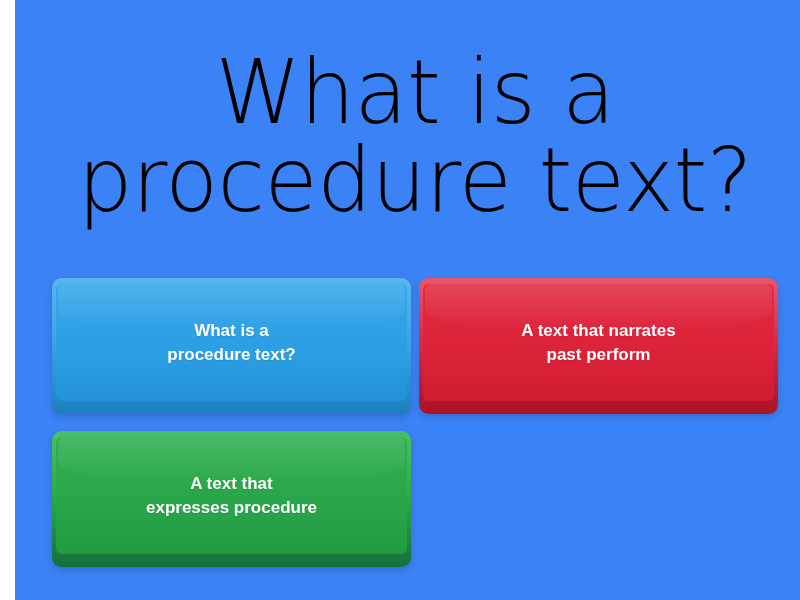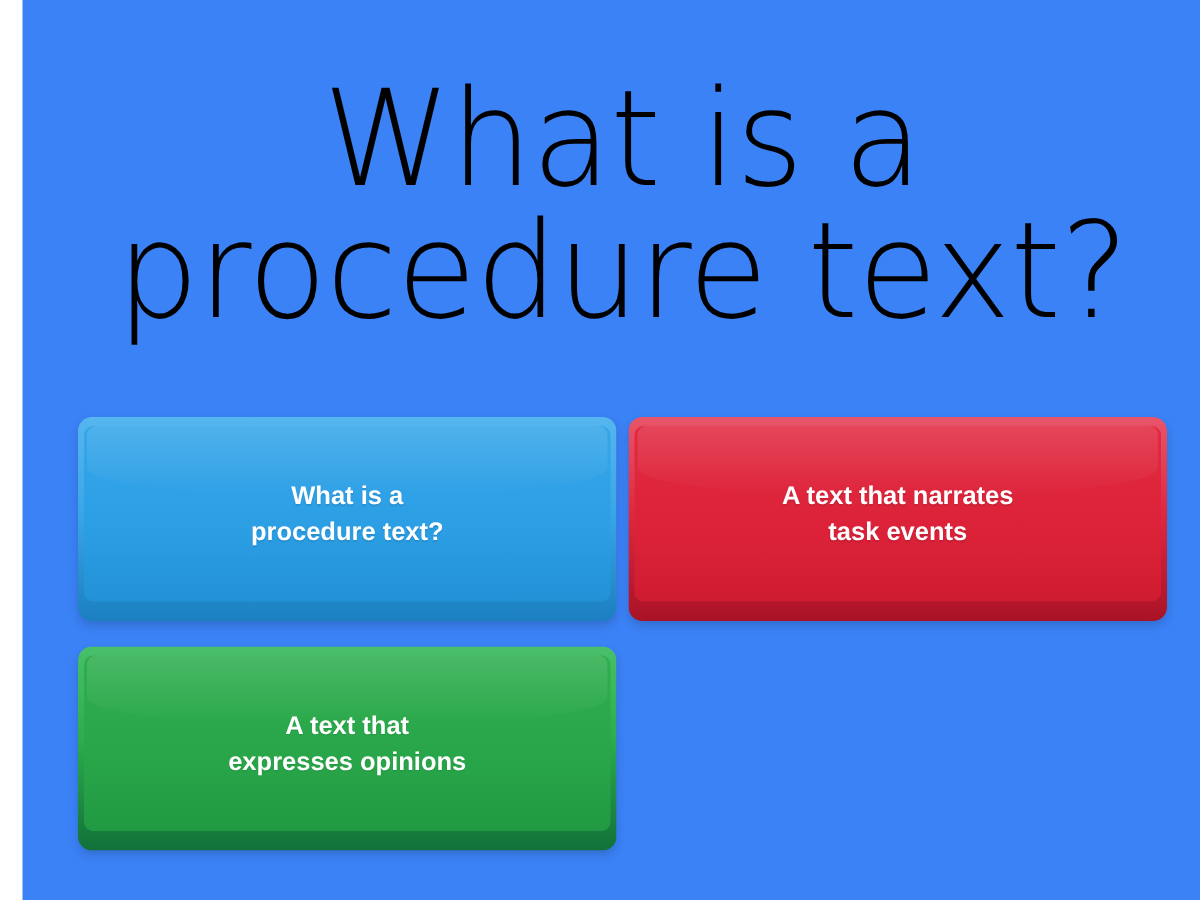--- a/index.html
+++ b/index.html
@@ -171,26 +171,26 @@
       <div class="gloss"></div>
       <div class="answer-label">What is a
 procedure text?</div>
     </div>
 
     <div class="answer-card v-red">
       <div class="rim"></div>
       <div class="face"></div>
       <div class="gloss"></div>
       <div class="answer-label">A text that narrates
-task events</div>
+past perform</div>
     </div>
 
 
     <div class="answer-card v-green">
       <div class="rim"></div>
       <div class="face"></div>
       <div class="gloss"></div>
       <div class="answer-label">A text that
-expresses opinions</div>
+expresses procedure</div>
     </div>
 
   </div>
 </div>
 
 </body></html>

